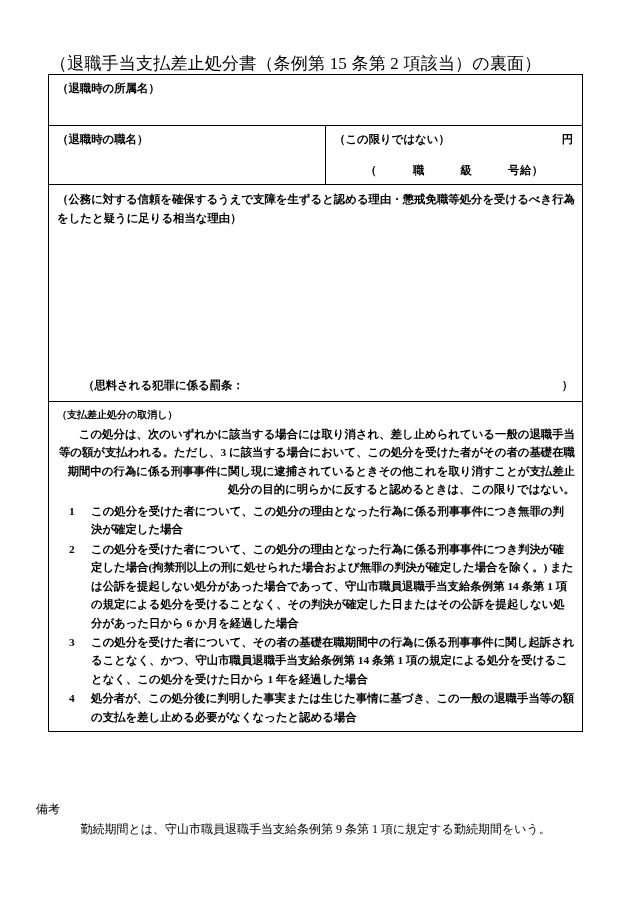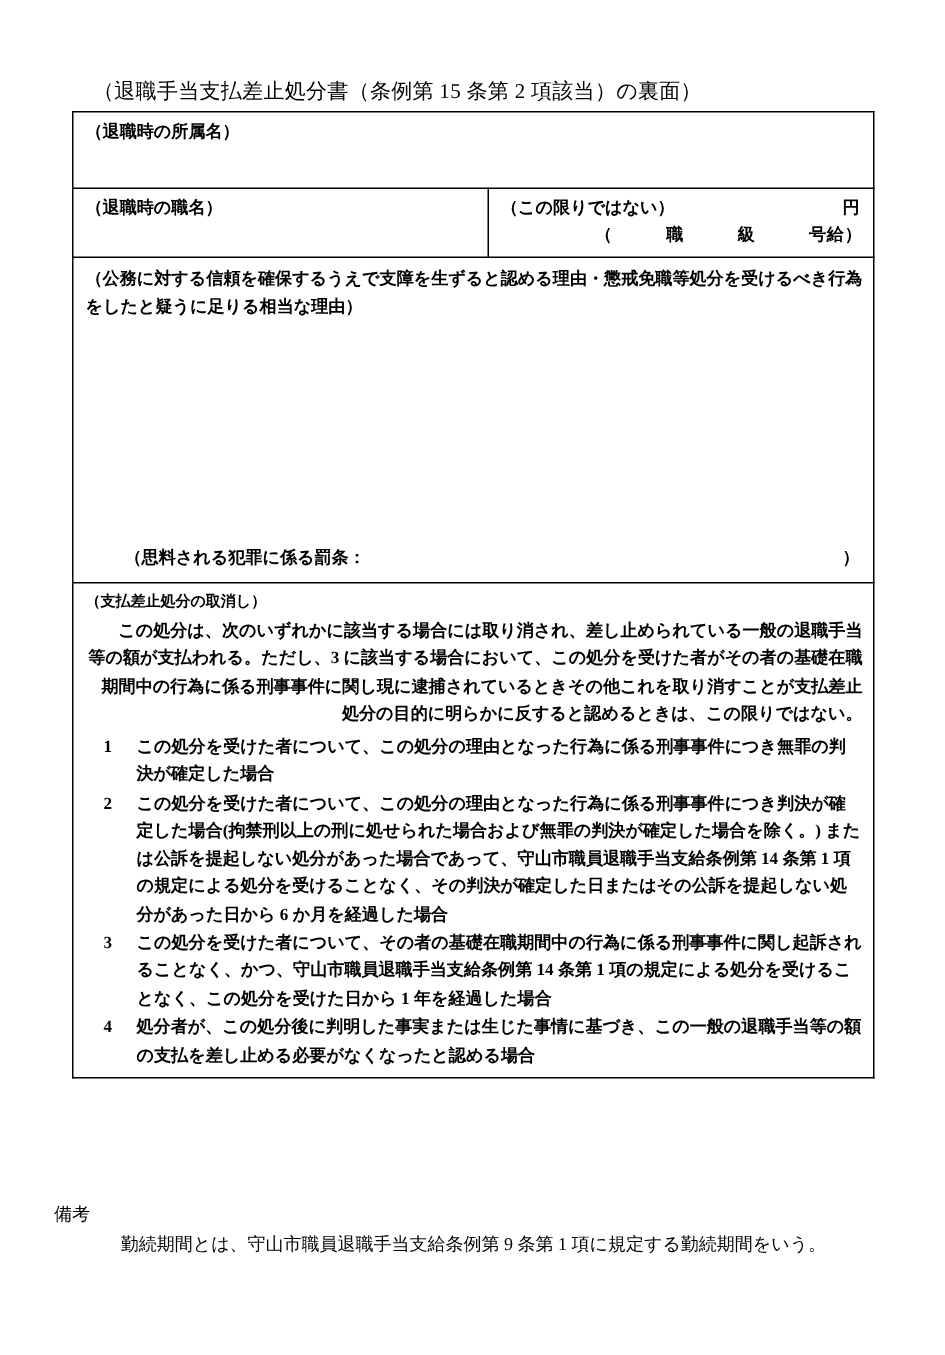--- a/index.html
+++ b/index.html
@@ -17,23 +17,23 @@
     overflow: hidden;
   }
   .page {
     position: absolute;
     left: 0; top: 0;
     width: 630px;
     height: 903px;
   }
   .doc-title {
     position: absolute;
-    left: 62px;
+    left: 50px;
     top: 52px;
-    font-size: 14px;
+    font-size: 17px;
     letter-spacing: 0.2px;
     white-space: nowrap;
   }
   .table-wrap {
     position: absolute;
     left: 48px;
     top: 74px;
     width: 534px;
   }
   table.frm {
@@ -51,21 +51,22 @@
   }
   .cell-dept { height: 40px; }
   .cell-post { height: 20px; }
   .cell-salary { position: relative; }
   .salary-yen {
     position: absolute;
     right: 9px;
     top: 5px;
   }
   .salary-rank {
-    text-align: right;
+    margin-top: 13px;
+    text-align: center;
     letter-spacing: 0.5px;
   }
   .reason-cell {
     height: 206px;
     position: relative;
   }
   .reason-text {
     line-height: 1.6;
   }
   .penal-line {

